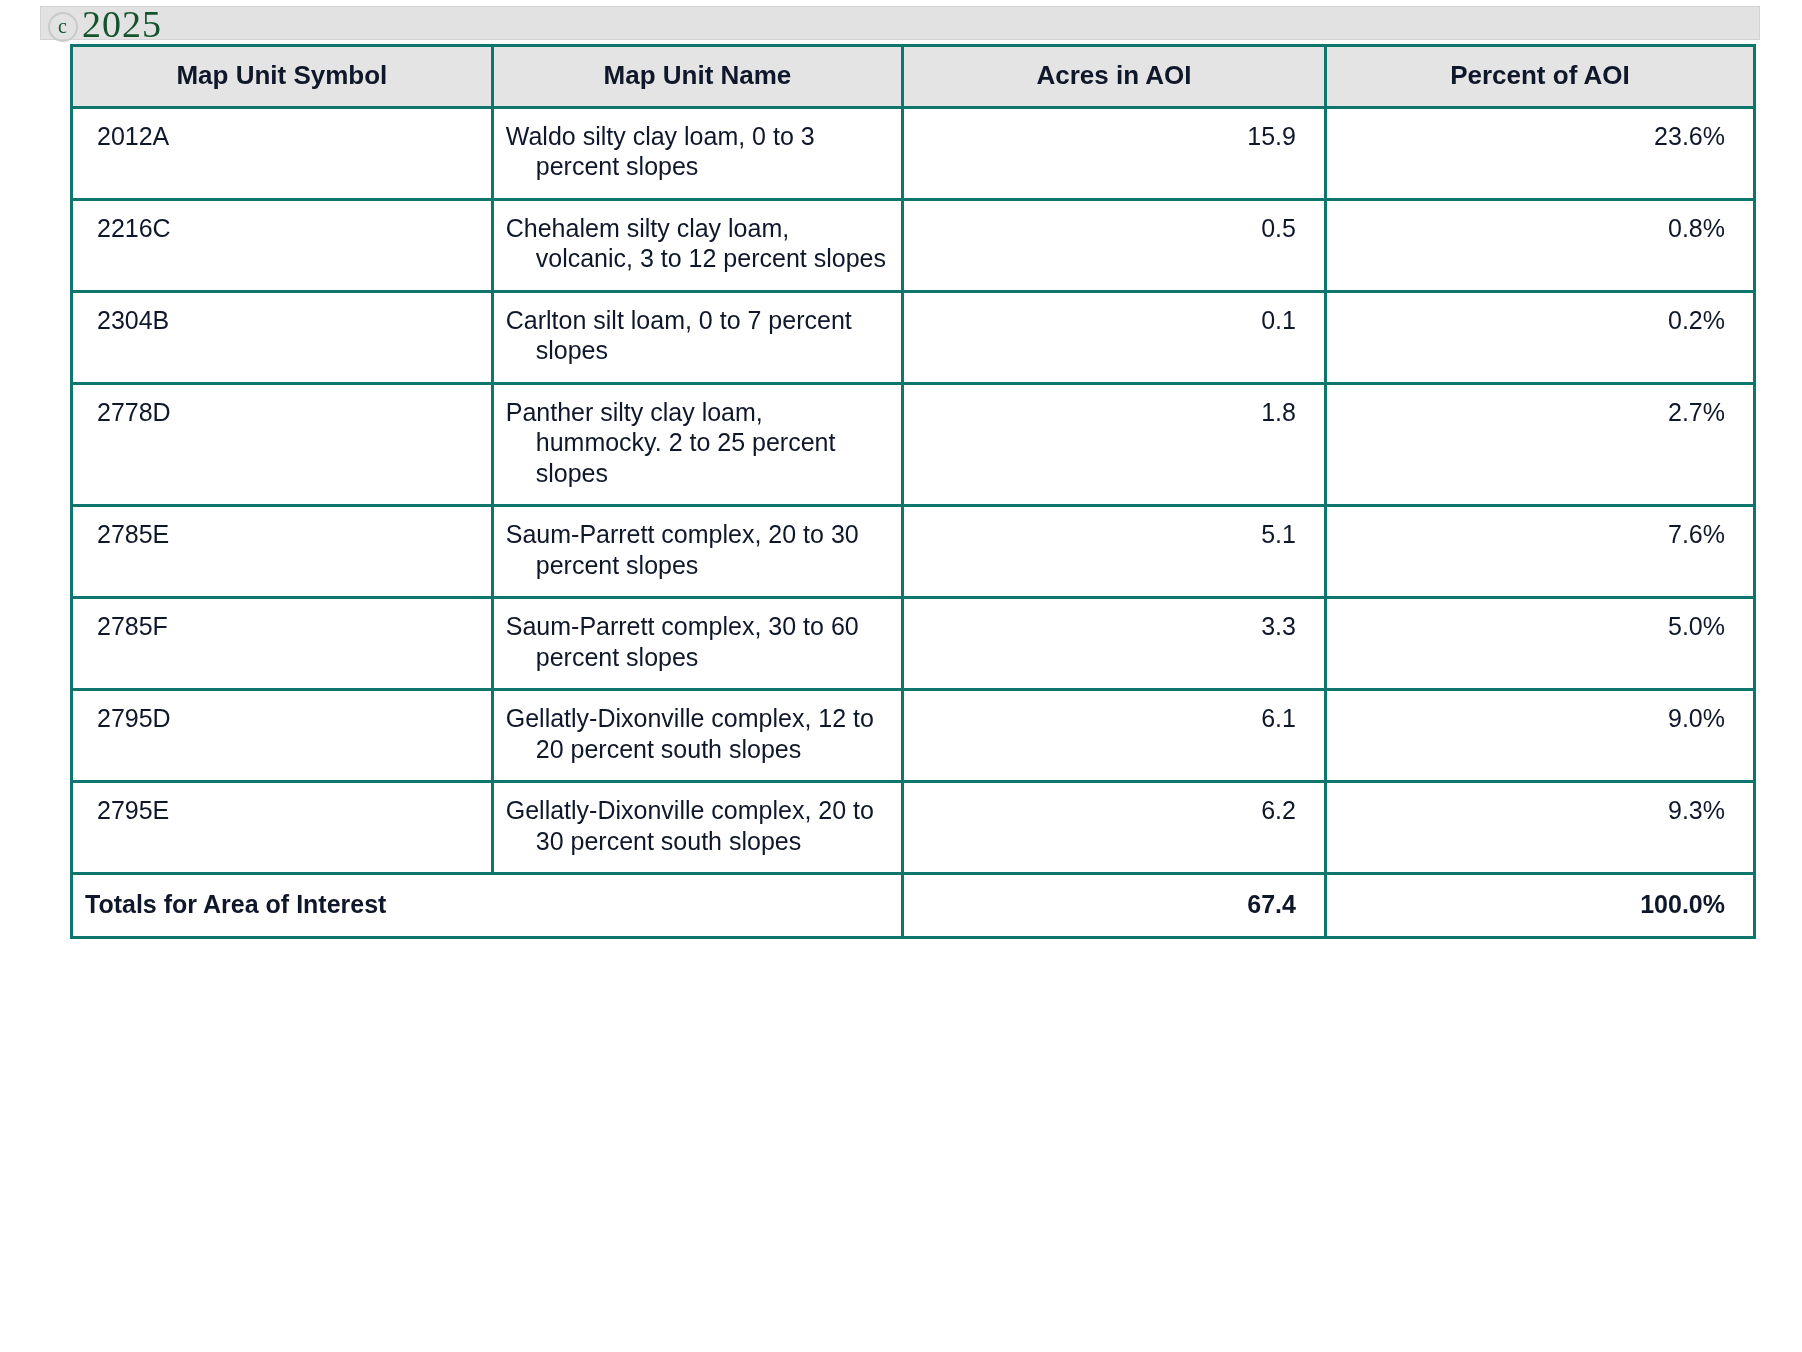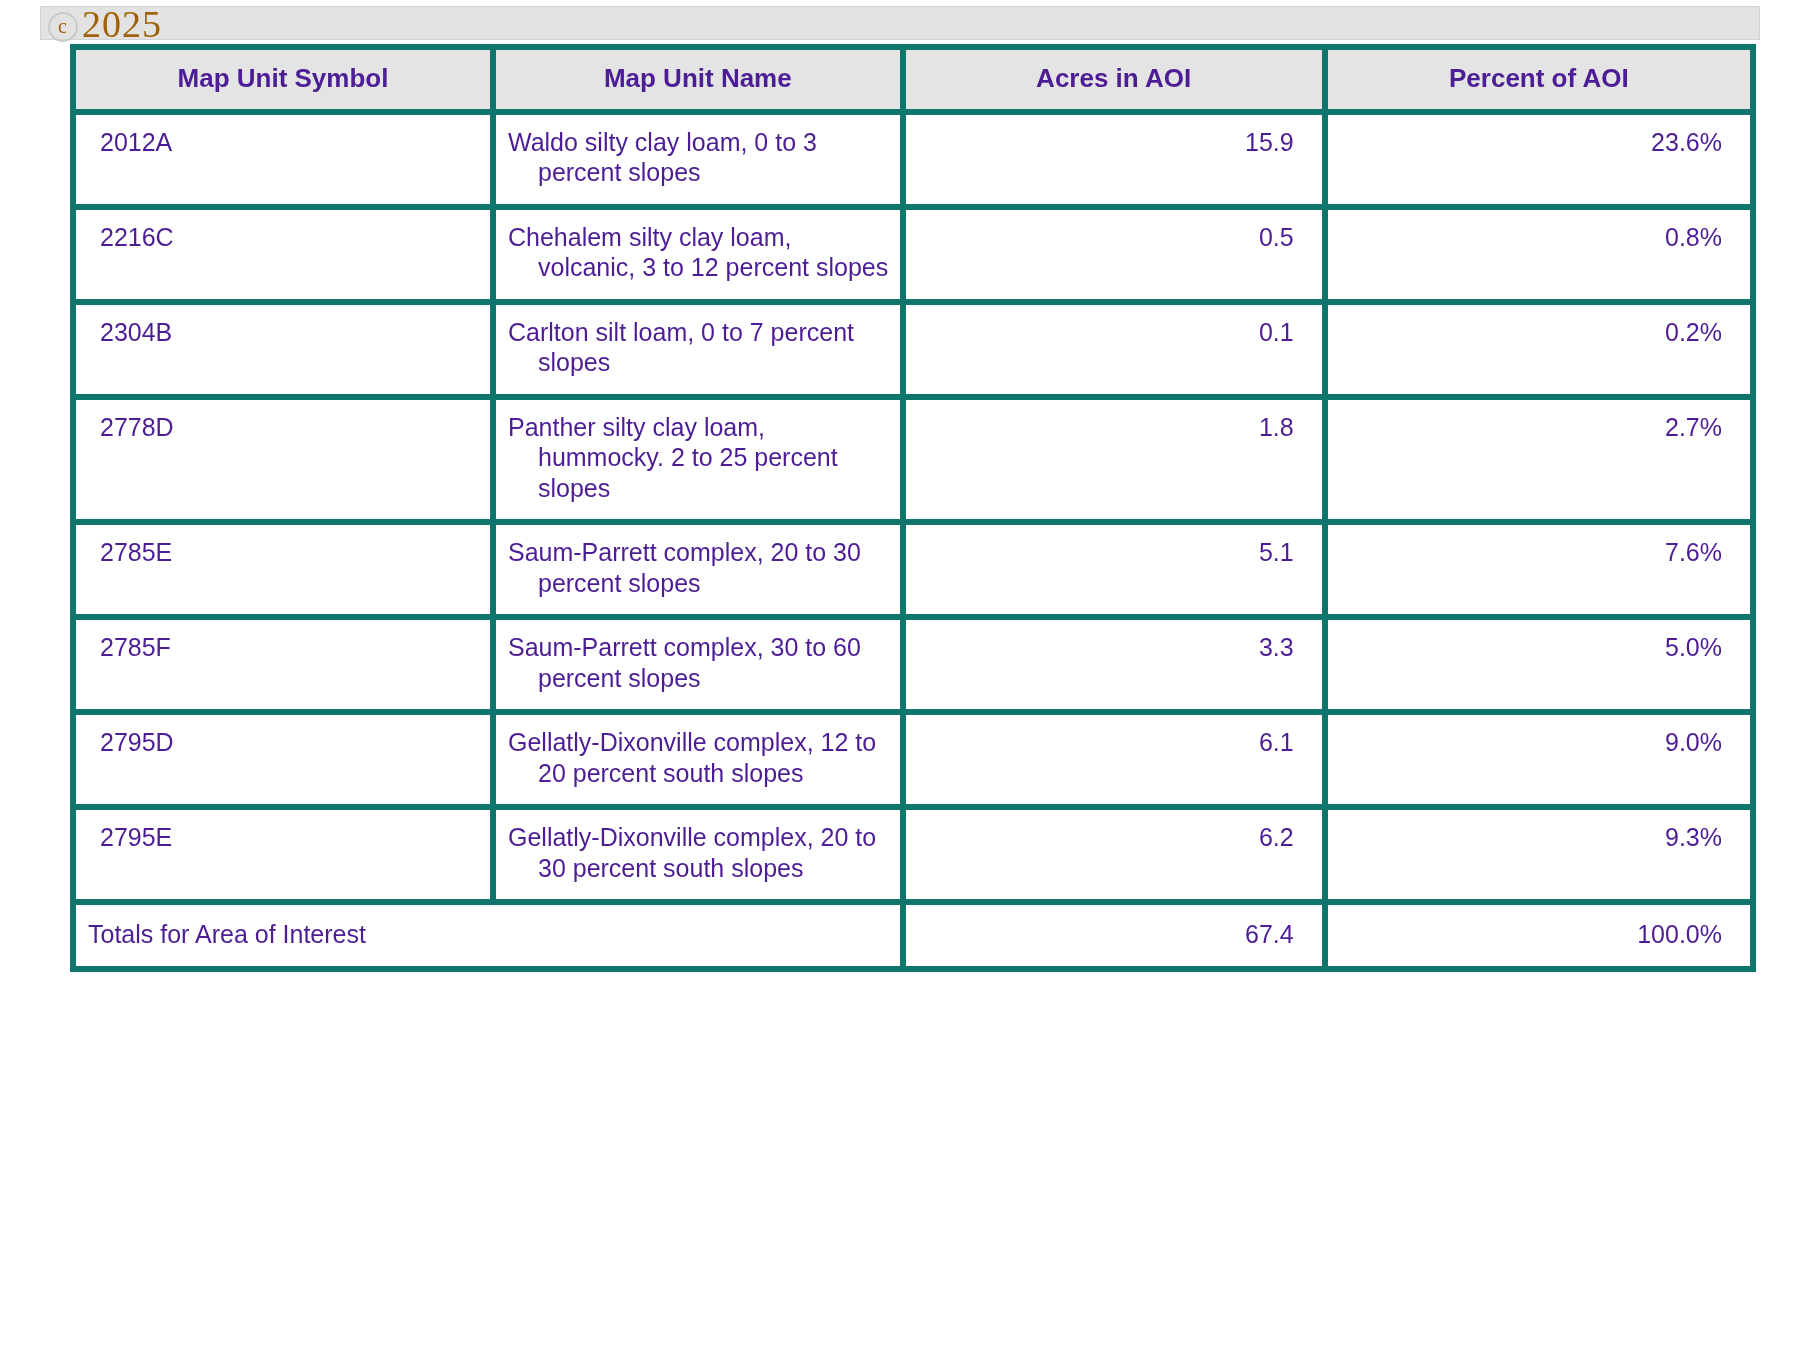--- a/index.html
+++ b/index.html
@@ -23,21 +23,21 @@
     width: 1718px;
     height: 32px;
     background: #e2e2e2;
     border: 1px solid #d3d3d3;
   }
   .watermark {
     position: absolute;
     left: 48px;
     top: 2px;
     font-size: 38px;
-    color: #a16207;
+    color: #14532d;
     letter-spacing: 1px;
     font-family: "Liberation Serif", serif;
     user-select: none;
   }
   .watermark .c {
     display: inline-block;
     border: 2px solid #c9c9c9;
     border-radius: 50%;
     width: 26px;
     height: 26px;
@@ -49,24 +49,24 @@
   }
   table.soil {
     position: absolute;
     left: 70px;
     top: 44px;
     width: 1686px;
     border-collapse: collapse;
     table-layout: fixed;
   }
   table.soil th, table.soil td {
-    border: 6px solid #0f766e;
+    border: 3px solid #0f766e;
     vertical-align: top;
     font-size: 25px;
-    color: #4c1d95;
+    color: #0f172a;
     line-height: 1.22;
   }
   table.soil thead th {
     background: #e4e4e4;
     text-align: center;
     font-weight: bold;
     padding: 13px 6px 14px 6px;
     font-size: 26px;
   }
   col.c1 { width: 406px; }
@@ -82,21 +82,21 @@
   td.name .wrap {
     display: block;
     padding-left: 30px;
     text-indent: -30px;
   }
   td.num {
     text-align: right;
     padding: 12px 28px 16px 8px;
   }
   tr.totals td {
-    font-weight: normal;
+    font-weight: bold;
     padding-top: 14px;
     padding-bottom: 16px;
     margin-left: 44px;
   }
   tr.totals td.tlabel {
     padding-left: 12px;
   }
 </style>
 </head>
 <body>

